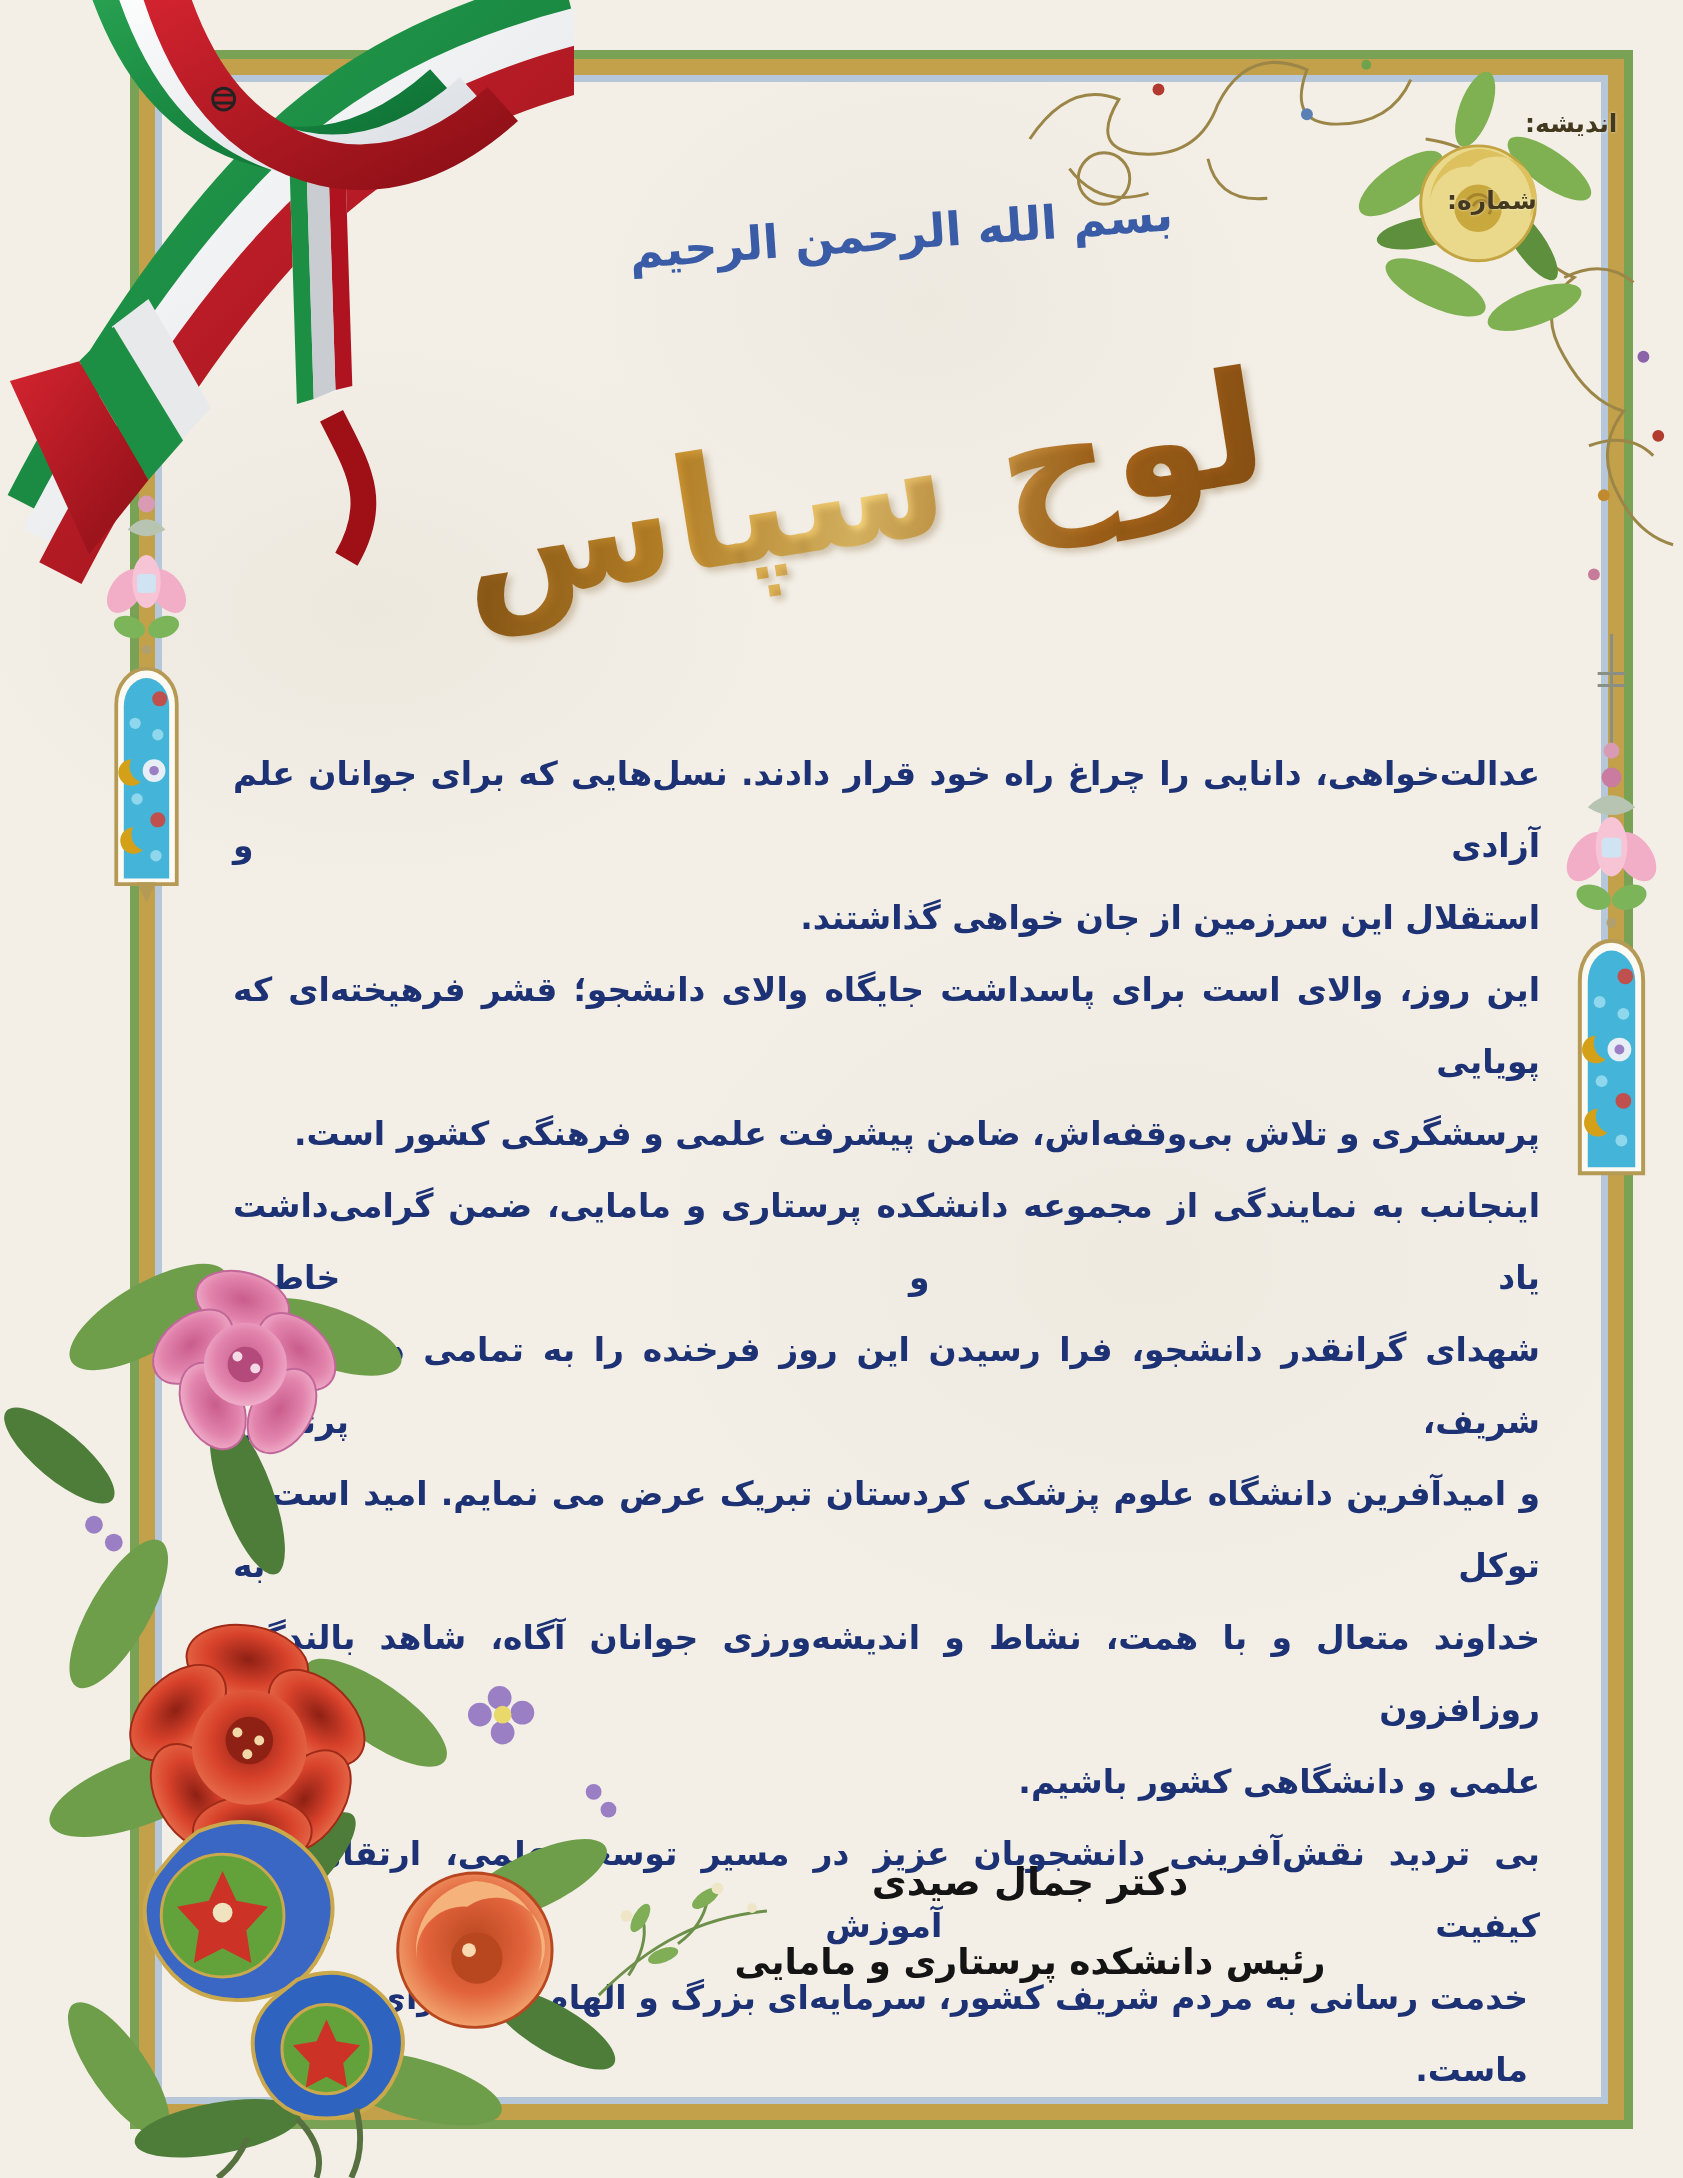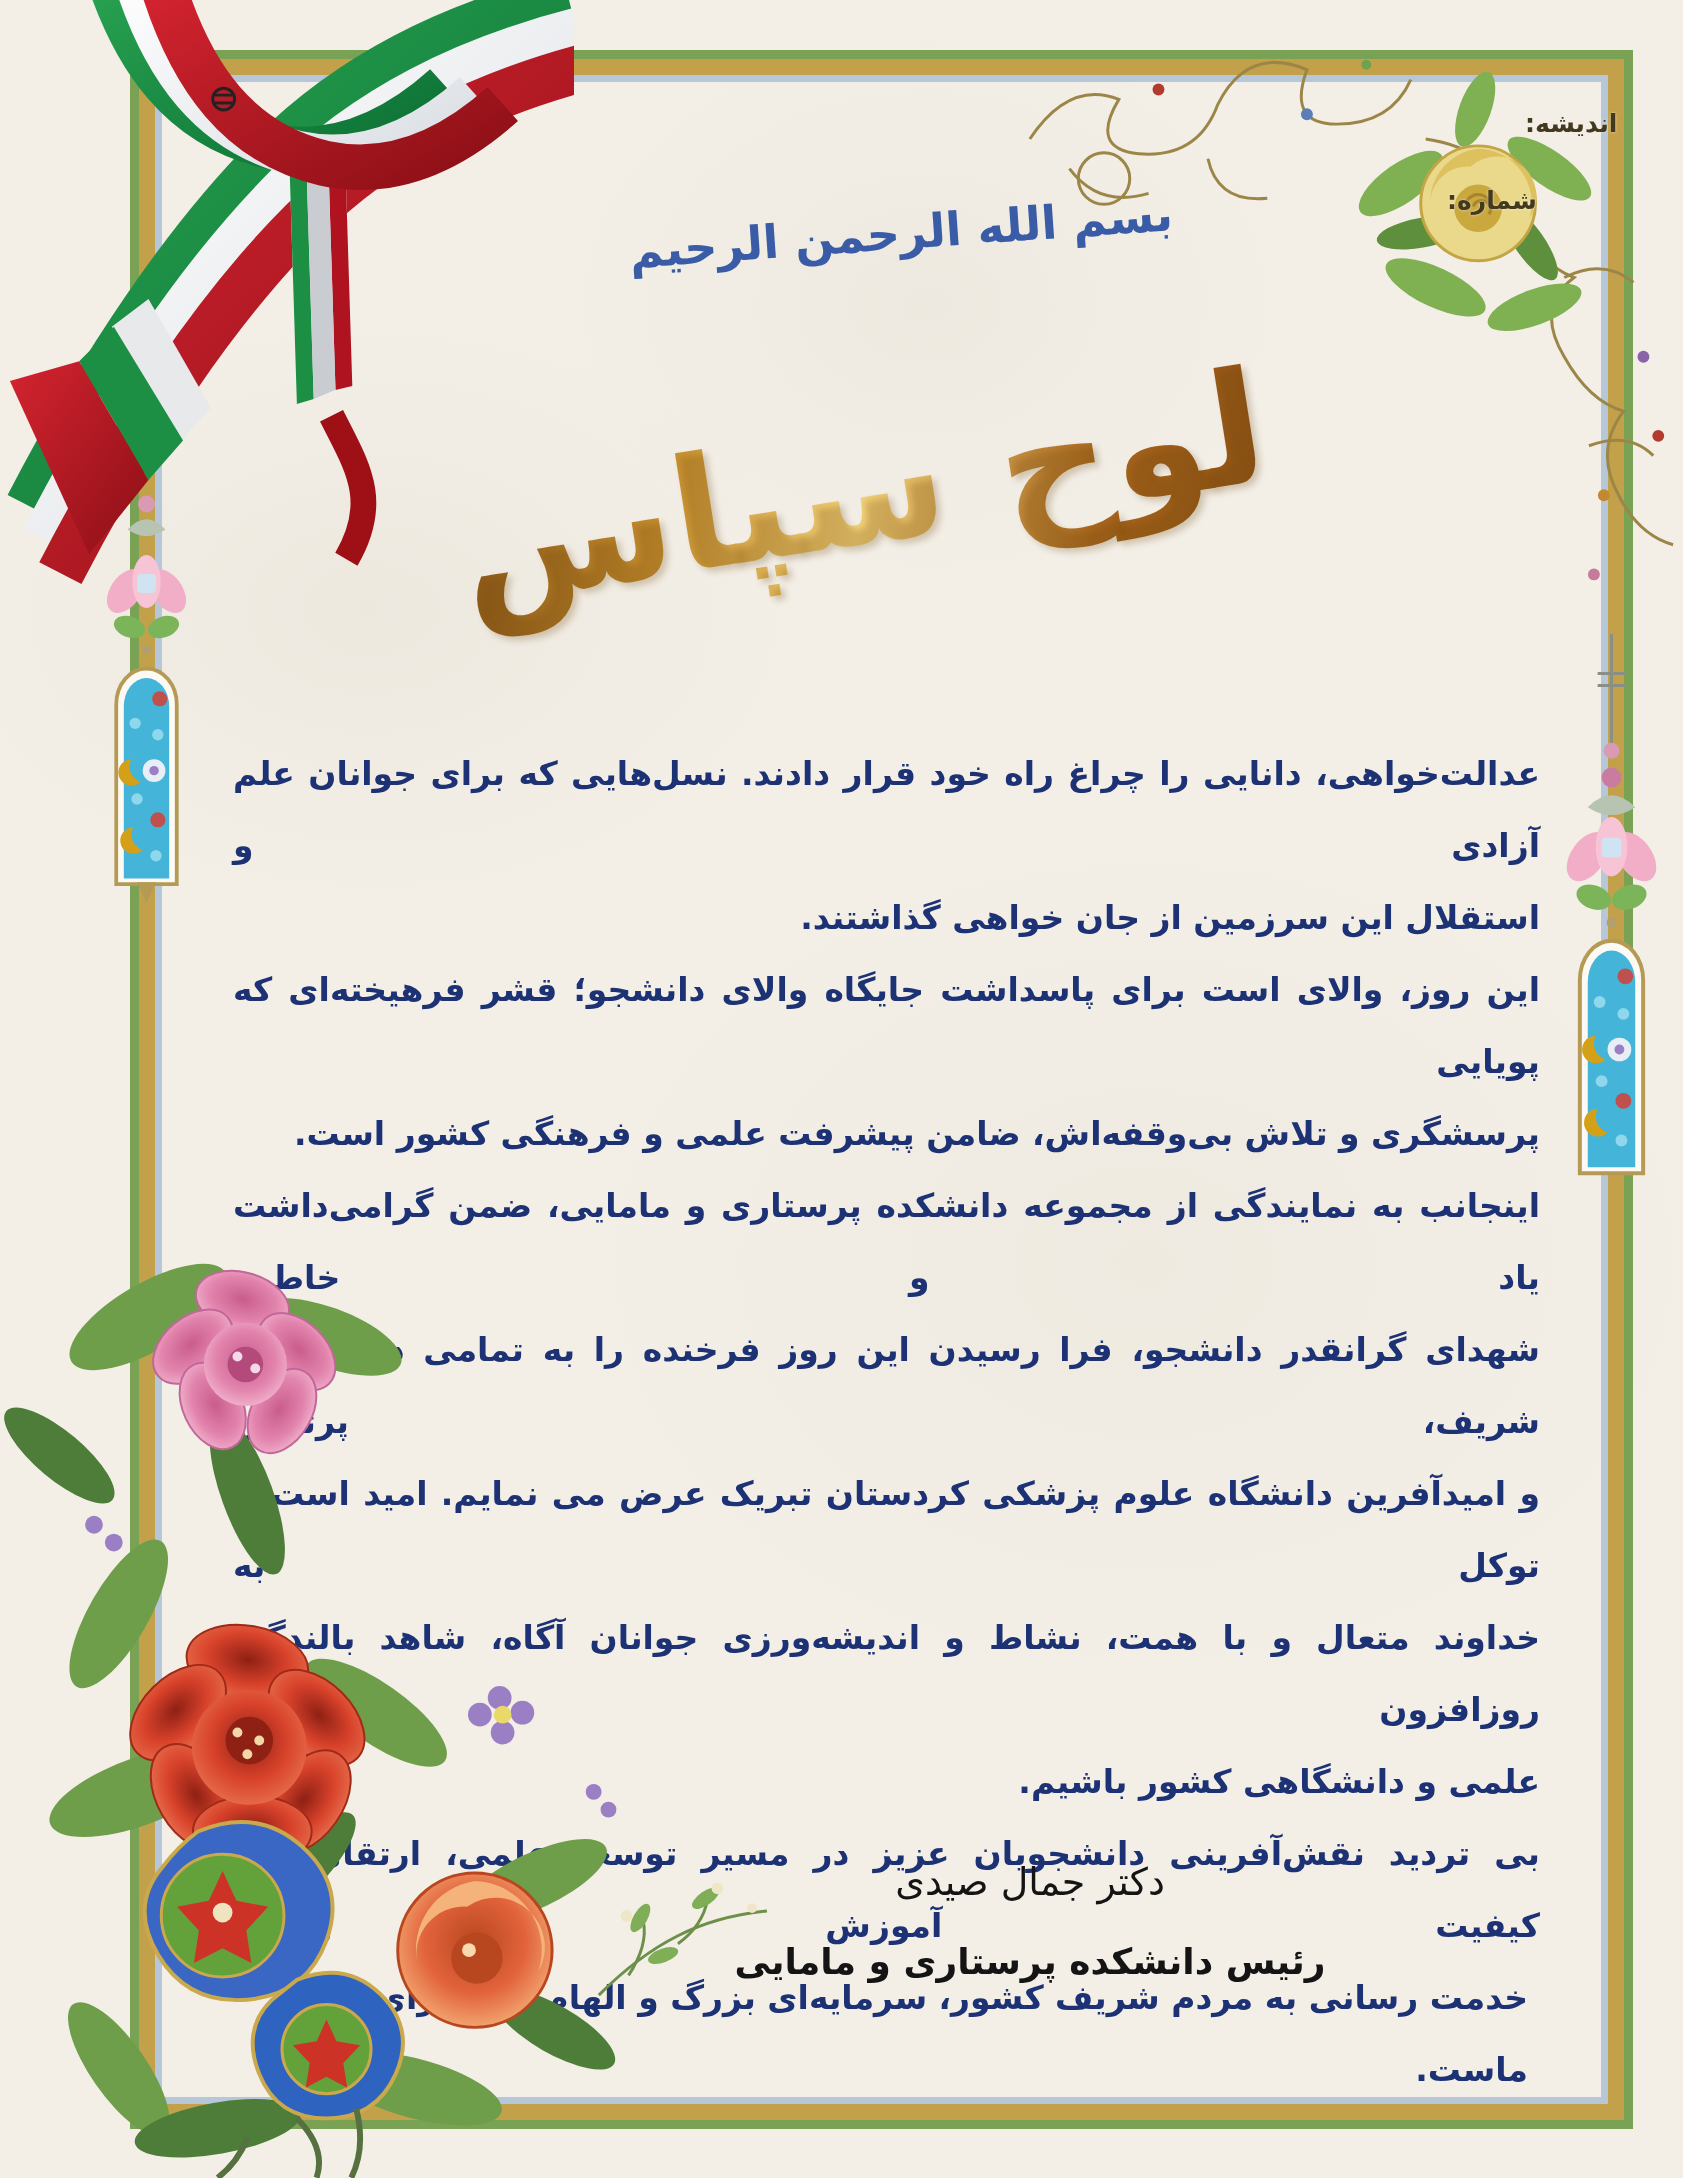--- a/index.html
+++ b/index.html
@@ -47,21 +47,21 @@
   .bl{
     font-weight:bold;font-size:33px;line-height:72px;color:#1d3274;
   }
   .j{text-align:justify;text-align-last:justify;}
   .r{text-align:right;}
   .green{color:#568a33;}
   
   #signature{
     left:634px;top:1843px;width:792px;text-align:center;direction:rtl;
   }
-  .sig-name{font-size:38px;font-weight:normal;color:#141414;line-height:79px;}
+  .sig-name{font-size:38px;font-weight:bold;color:#141414;line-height:79px;}
   .sig-title{font-size:36px;font-weight:bold;color:#141414;line-height:79px;}
   svg{display:block;}
 </style>
 </head>
 <body>
 
 <div id="frame" class="abs"></div>
 
 <div class="abs" style="left:0;top:0;width:574px;height:594px;">
 <svg width="574" height="594" viewBox="0 0 580 600">

